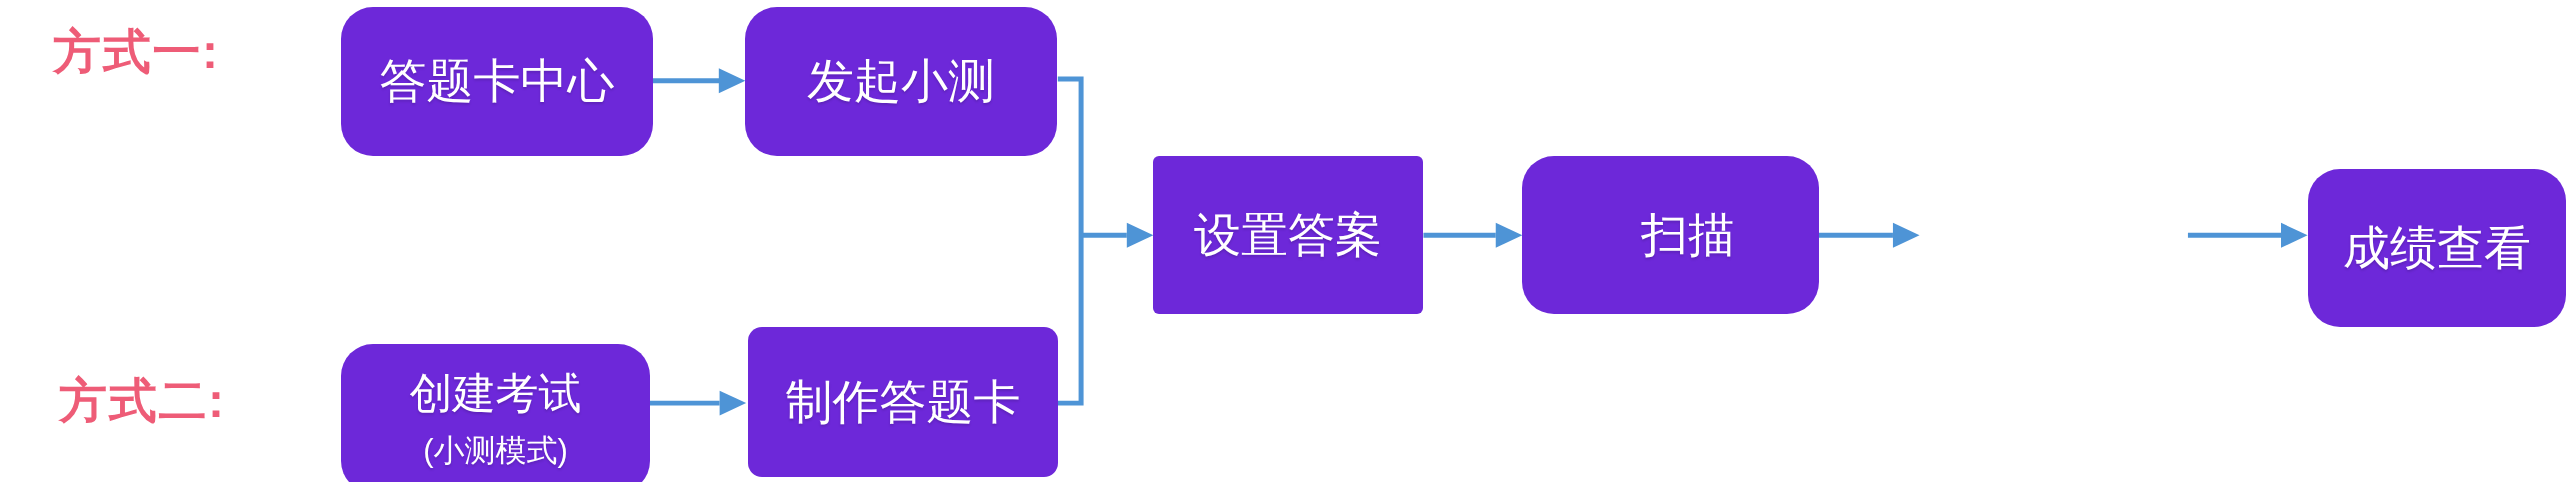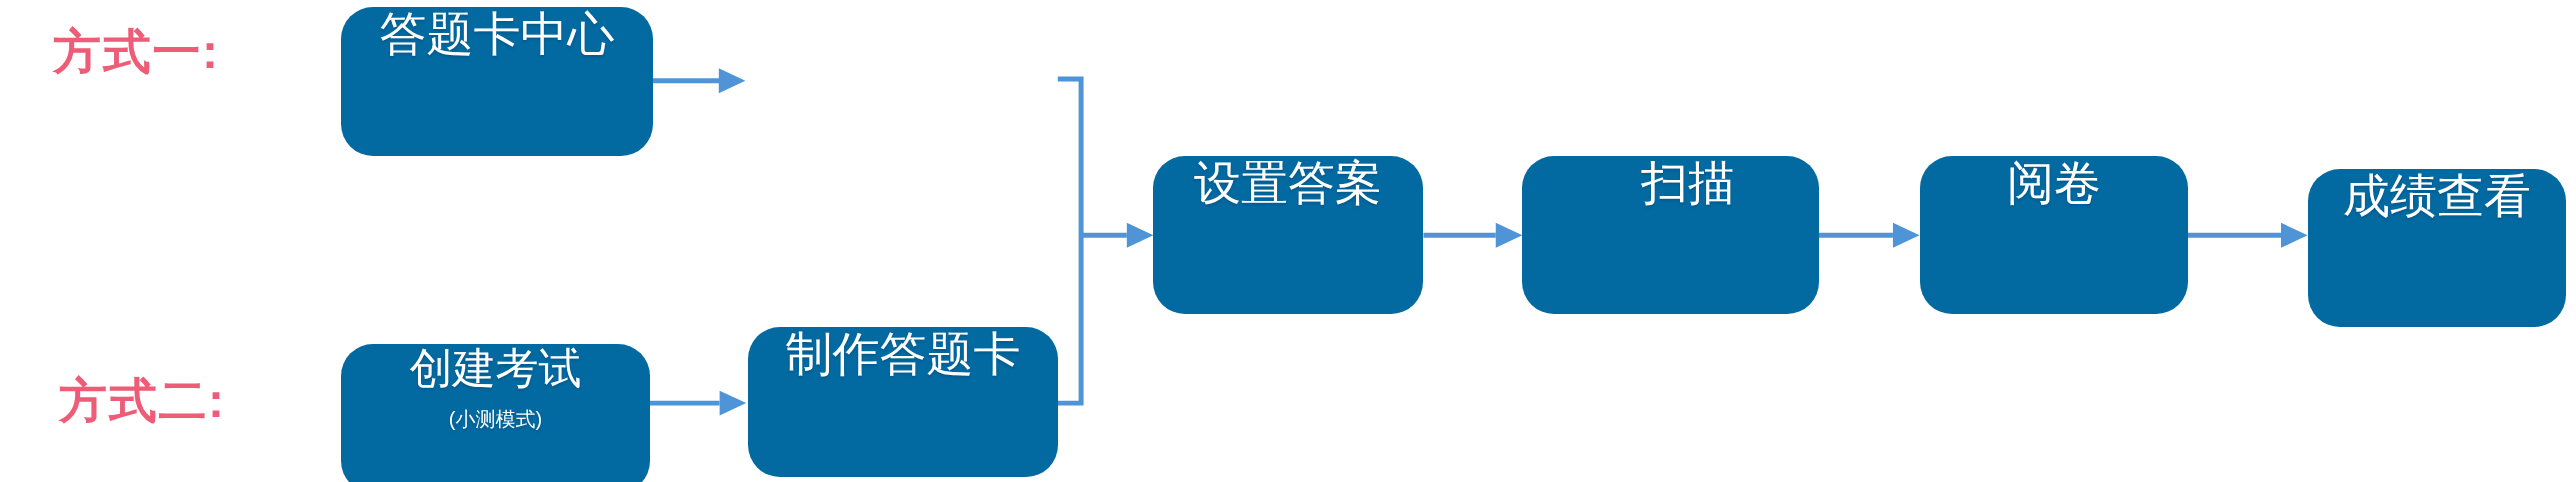--- a/index.html
+++ b/index.html
@@ -23,39 +23,39 @@
     font-size: 48px;
     line-height: 1;
     white-space: nowrap;
     letter-spacing: 1.7px;
     text-align: right;
   }
   .method-label.m1 { left: 53px; top: 28px; }
   .method-label.m2 { left: 53px; top: 377px; margin-left: 6px; }
   .node {
     position: absolute;
-    background: #0369a1;
+    background: #6d28d9;
     border-radius: 32px;
     color: #ffffff;
     display: flex;
     flex-direction: column;
     align-items: center;
-    justify-content: flex-start;
+    justify-content: center;
     text-align: center;
     font-size: 47px;
     line-height: 1.15;
     text-shadow: 0 1.7px 2.5px rgba(0,0,0,0.15);
     white-space: nowrap;
   }
-  .node .sub { font-size: 20px; line-height: 1.1; margin-top: 15px; }
+  .node .sub { font-size: 31px; line-height: 1.1; margin-top: 15px; }
   .n-a1 { left: 341px;  top: 6.6px;   width: 312px; height: 149px; }
   .n-a2 { left: 745px;  top: 6.6px;   width: 312px; height: 149px; }
   .n-b1 { left: 341px;  top: 344px; width: 309px; height: 149px; font-size: 43px; }
-  .n-b2 { left: 748px;  top: 327px; width: 310px; height: 150px; }
-  .n-m1 { left: 1153px; top: 156px; width: 270px; height: 158px; }
+  .n-b2 { left: 748px;  top: 327px; width: 310px; height: 150px; border-radius: 14px; }
+  .n-m1 { left: 1153px; top: 156px; width: 270px; height: 158px; border-radius: 6px; }
   .n-m2 { left: 1522px; top: 156px; width: 262px; height: 158px; padding-left: 35px; }
   .n-m3 { left: 1920px; top: 156px; width: 268px; height: 158px; }
   .n-m4 { left: 2308px; top: 169px; width: 258px; height: 158px; }
 </style>
 </head>
 <body>
 
 <div class="stage">
 
   <svg class="connectors" viewBox="0 0 3100 581" xmlns="http://www.w3.org/2000/svg">
@@ -79,40 +79,40 @@
   </svg>
 
   <div class="method-label m1">方式一:</div>
 
   <div class="method-label m2">方式二:</div>
 
   <div class="node n-a1">
     <span>答题卡中心</span>
   </div>
 
+  <div class="node n-a2">
+    <span>发起小测</span>
+  </div>
 
   <div class="node n-b1">
     <span>创建考试</span>
     <span class="sub">(小测模式)</span>
   </div>
 
   <div class="node n-b2">
     <span>制作答题卡</span>
   </div>
 
   <div class="node n-m1">
     <span>设置答案</span>
   </div>
 
   <div class="node n-m2">
     <span>扫描</span>
   </div>
 
-  <div class="node n-m3">
-    <span>阅卷</span>
-  </div>
 
   <div class="node n-m4">
     <span>成绩查看</span>
   </div>
 
 </div>
 
 
 </body></html>

